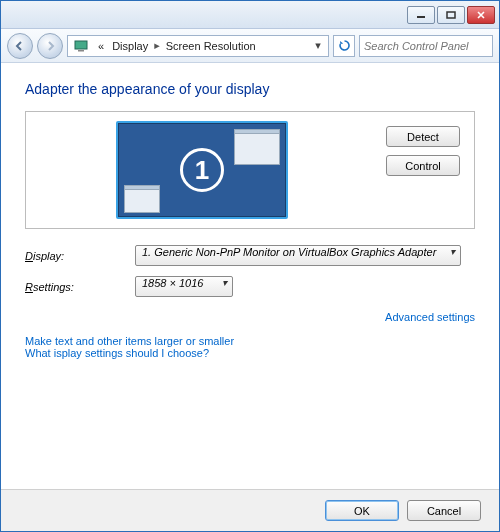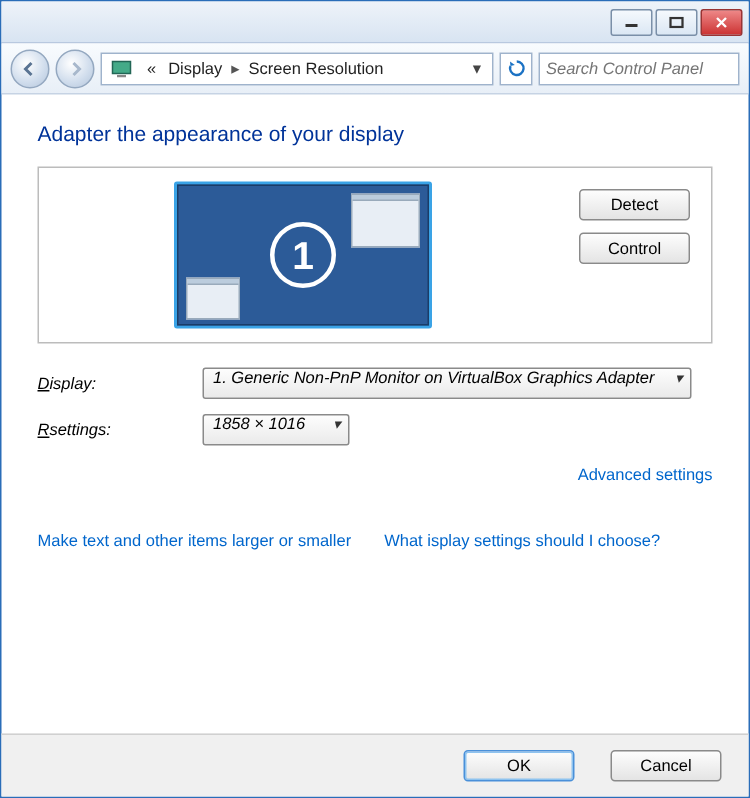--- a/index.html
+++ b/index.html
@@ -33,24 +33,24 @@
 .btn { min-width: 74px; height: 21px; border: 1px solid #8a8a8a; background: linear-gradient(#fdfdfd,#e4e4e4); font-size: 11px; padding: 0 10px; cursor: pointer; border-radius: 3px; }
 .btn.disabled { color: #999; cursor: default; }
 .btn.default { border-color: #4a90d9; box-shadow: 0 0 0 1px #8ec3ef inset; }
 .formrow { display: flex; align-items: center; margin-bottom: 10px; font-size: 11px; font-style: italic; }
 .formrow label { width: 110px; color: #000; }
 .formrow label .ul { text-decoration: underline; }
 .select { height: 21px; border: 1px solid #8a8a8a; background: linear-gradient(#fdfdfd,#eaeaea); font-size: 11px; padding: 0 20px 0 6px; display: flex; position: relative; cursor: pointer; border-radius: 2px; }
 .select::after { content: "▾"; position: absolute; right: 5px; color: #333; font-size: 10px; }
 .select.wide { width: 326px; }
 .select.narrow { width: 98px; }
-.linkrow { text-align: right; margin-top: 4px; margin-bottom: 30px; }
+.linkrow { text-align: right; margin-top: 4px; margin-bottom: 10px; }
 .link { color: #0066cc; font-size: 11px; cursor: pointer; }
-.linklist { display: flex; gap: 22px; align-items: center; }
-.footer { position: absolute; bottom: 0; left: 0; right: 0; height: 42px; border-top: 1px solid #d0d0d0; background: #f0f0f0; display: flex; justify-content: flex-end; align-items: center; gap: 24px; padding: 0 18px; }
+.linklist { display: flex; flex-direction: column; gap: 0; }
+.footer { position: absolute; bottom: 0; left: 0; right: 0; height: 42px; border-top: 1px solid #d0d0d0; background: #f0f0f0; display: flex; justify-content: flex-end; align-items: center; gap: 8px; padding: 0 18px; }
 </style>
 </head>
 <body>
 
 <div class="window">
 
   <div class="titlebar">
     <div class="winbtn">
         <svg width="10" height="8" viewBox="0 0 10 8">
           <rect x="1" y="5" width="8" height="2" fill="#333"></rect>

